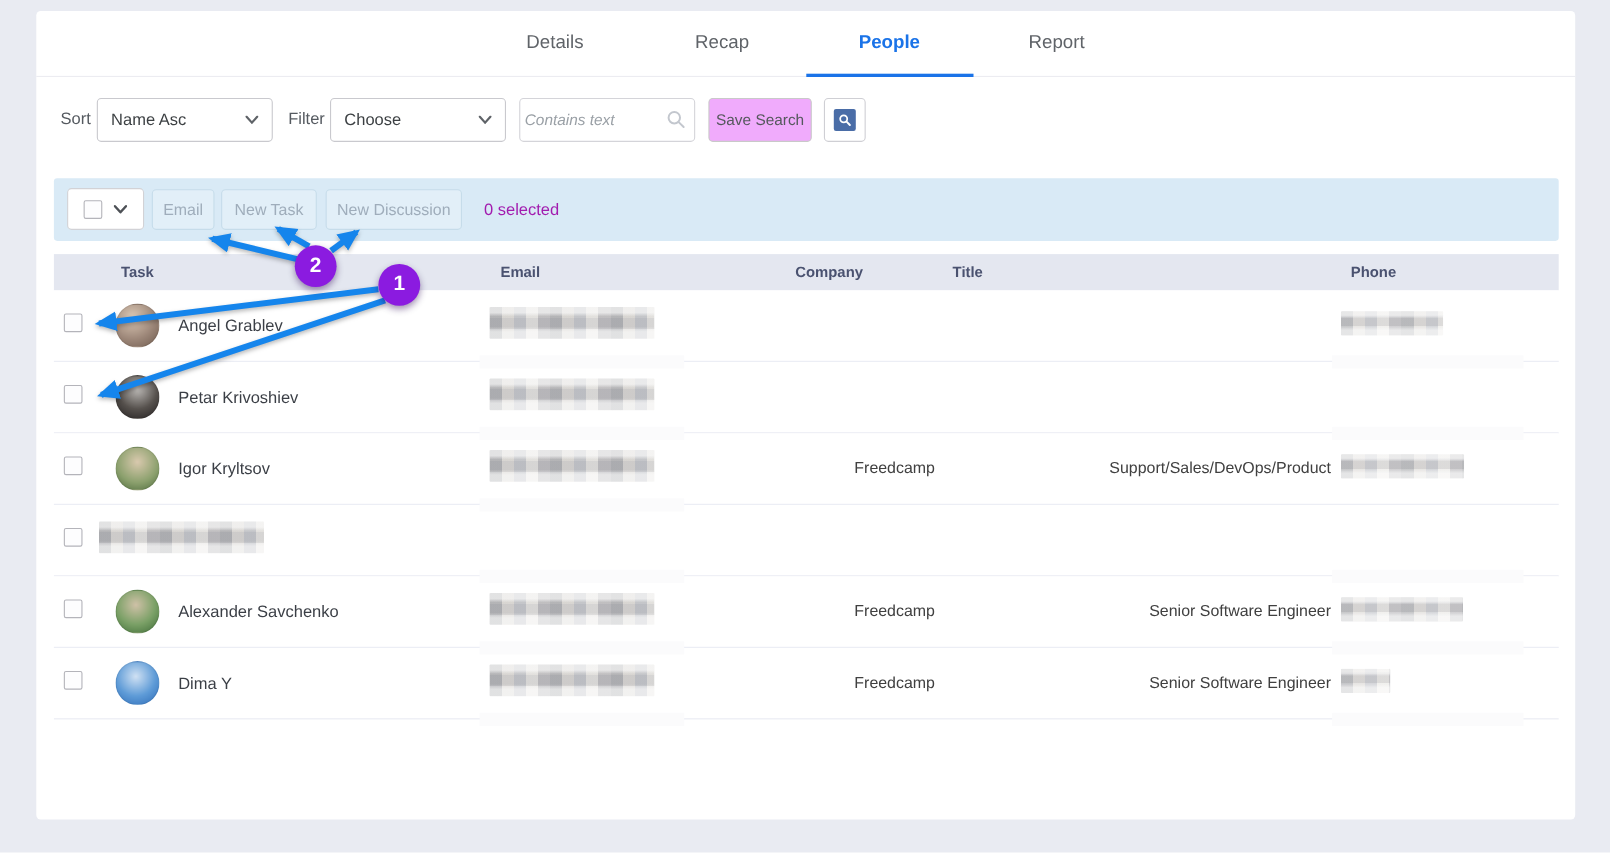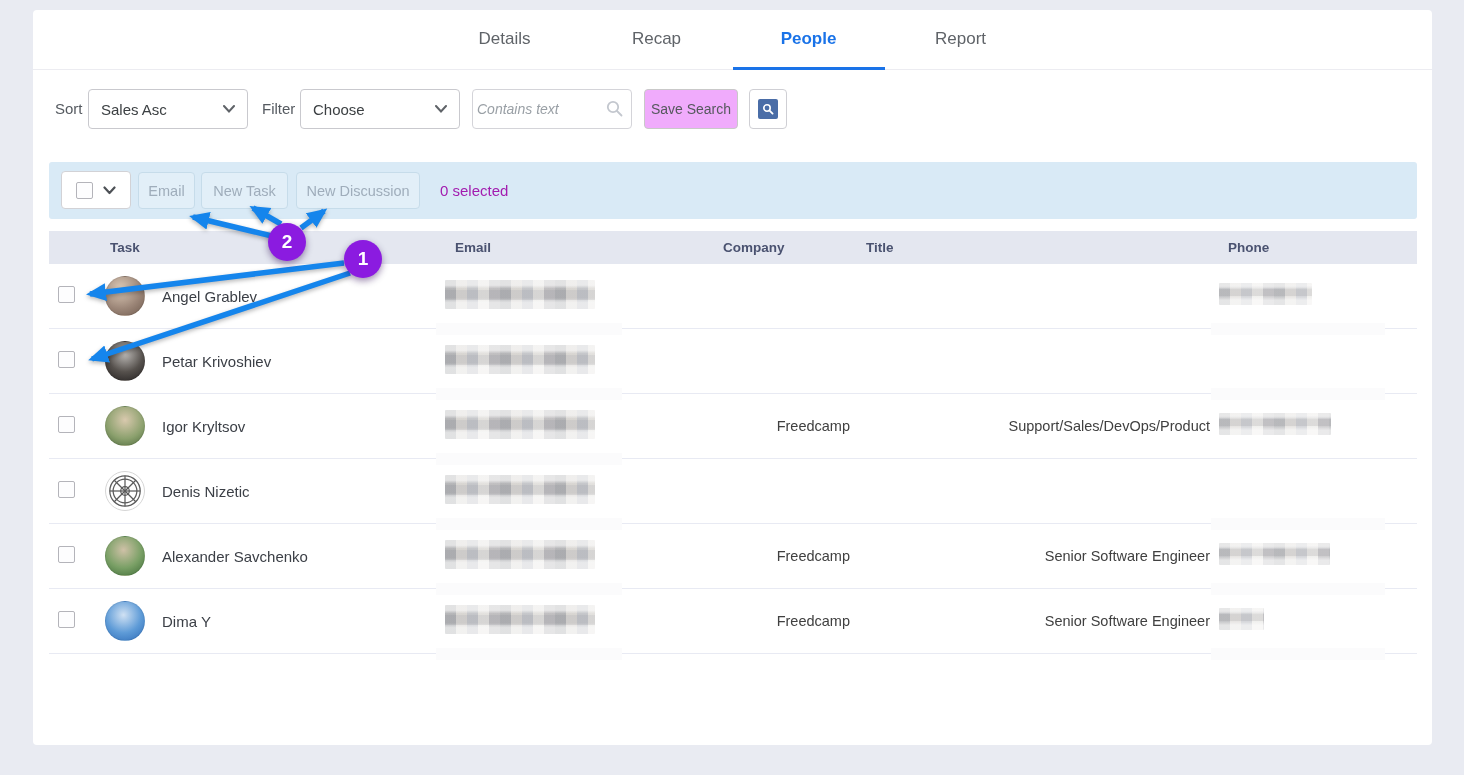--- a/index.html
+++ b/index.html
@@ -94,21 +94,21 @@
     <div class="tabbar">
       <div class="tab">Details</div>
       <div class="tab">Recap</div>
       <div class="tab active">People</div>
       <div class="tab">Report</div>
     </div>
 
     <div class="toolbar">
       <span class="tb-label lbl-sort">Sort</span>
       <div class="select sel-sort">
-        <span>Sales Asc</span>
+        <span>Name Asc</span>
         <svg class="chev" width="12" height="8" viewBox="0 0 12 8">
             <polyline points="1,1 6,6.5 11,1" fill="none" stroke="#5f6368" stroke-width="2" stroke-linecap="round"></polyline>
           </svg>
       </div>
       <span class="tb-label lbl-filter">Filter</span>
       <div class="select sel-filter">
         <span>Choose</span>
         <svg class="chev" width="12" height="8" viewBox="0 0 12 8">
             <polyline points="1,1 6,6.5 11,1" fill="none" stroke="#5f6368" stroke-width="2" stroke-linecap="round"></polyline>
           </svg>
@@ -185,36 +185,20 @@
           <span class="pname">Igor Kryltsov</span>
         </div>
         <div class="c-email"><span class="redact redact-email"></span></div>
         <div class="c-company">Freedcamp</div>
         <div class="c-title">Support/Sales/DevOps/Product</div>
         <div class="c-phone"><span class="redact redact-phone w112"></span></div>
       </div>
 
       <div class="trow">
         <div class="c-check"><span class="cb"></span></div>
-        <div class="c-name">
-          <span class="avatar av-denis">
-            <svg width="38" height="38" viewBox="0 0 40 40">
-              <g fill="none" stroke="#5a5a5a" stroke-width="1.3">
-                <circle cx="20" cy="20" r="16"></circle>
-                  <circle cx="20" cy="20" r="12.5"></circle>
-                  <circle cx="20" cy="20" r="4.5"></circle>
-                <line x1="20" y1="4" x2="20" y2="36"></line>
-                  <line x1="4" y1="20" x2="36" y2="20"></line>
-                <line x1="8.7" y1="8.7" x2="31.3" y2="31.3"></line>
-                  <line x1="31.3" y1="8.7" x2="8.7" y2="31.3"></line>
-              </g>
-            </svg>
-          </span>
-          <span class="pname">Denis Nizetic</span>
-        </div>
         <div class="c-email"><span class="redact redact-email"></span></div>
         <div class="c-company"></div>
         <div class="c-title"></div>
         <div class="c-phone"></div>
       </div>
 
       <div class="trow">
         <div class="c-check"><span class="cb"></span></div>
         <div class="c-name">
           <span class="avatar av-alex"></span>

